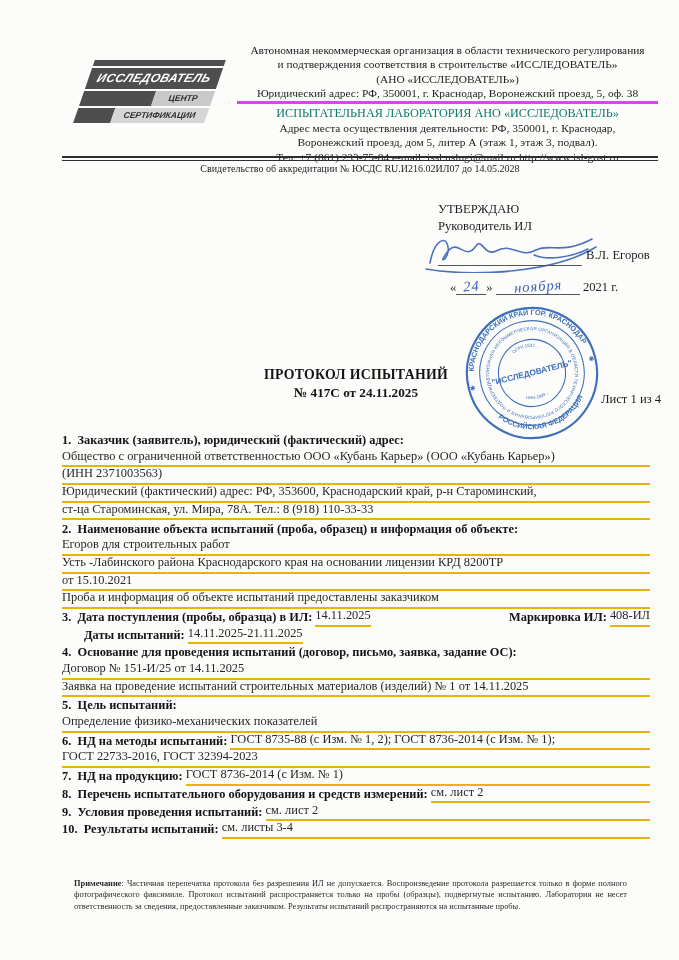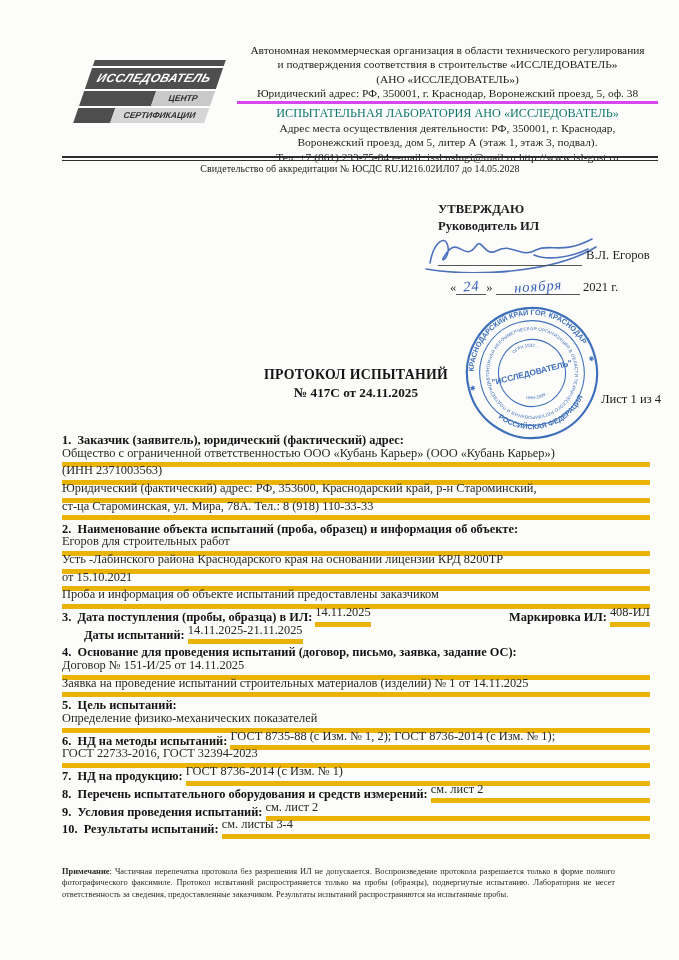--- a/index.html
+++ b/index.html
@@ -25,21 +25,21 @@
   .org-line{font-size:11.4px;line-height:14.3px;color:#1d1d1d;}
   .org-sep{border-bottom:3px solid #d946ef;padding-bottom:1px;margin-bottom:2px;}
   .lab-title{font-size:12.2px;line-height:15px;color:#0f766e;}
   .double-rule{position:absolute;left:62px;top:156px;width:596px;height:2px;
                border-top:2px solid #2e2e2e;border-bottom:1px solid #2e2e2e;}
   .accreditation{position:absolute;left:62px;top:163px;width:596px;text-align:center;
                  font-size:10px;color:#1d1d1d;}
 
   
   .approval{position:absolute;left:438px;top:201px;width:220px;font-size:12.6px;color:#1d1d1d;}
-  .appr-l1{line-height:17px;font-weight:bold;}
+  .appr-l1{line-height:17px;}
   .sig-svg{position:absolute;left:-16px;top:24px;}
   .sig-line{position:absolute;left:0;top:64px;width:144px;border-bottom:1px solid #555;}
   .sig-name{position:absolute;left:148px;top:47px;}
   .date-row{position:absolute;left:12px;top:76px;display:flex;align-items:flex-end;
             white-space:pre;font-size:12.6px;}
   .blank{border-bottom:1px solid #555;text-align:center;display:inline-block;}
   .blank-day{width:30px;} .blank-month{width:84px;}
   .hand{color:#3a63b6;font-style:italic;font-size:14.5px;letter-spacing:1px;
         display:inline-block;transform:rotate(-4deg) translateY(1px);}
 
@@ -53,26 +53,26 @@
   .title-l1{font-size:13.8px;line-height:17.5px;letter-spacing:.3px;}
   .title-l2{font-size:13.2px;line-height:17px;}
   .sheet-note{position:absolute;left:601px;top:392px;font-size:12.6px;color:#1d1d1d;}
 
   
   .pbody{position:absolute;left:62px;top:432px;width:588px;}
   .prow{display:flex;align-items:flex-end;height:17.7px;line-height:17.6px;
         white-space:pre;font-size:12.4px;}
   .pb{font-weight:bold;color:#141414;}
   .pv{color:#272727;}
-  .pu{border-bottom:5px solid #eab308;}
+  .pu{border-bottom:2px solid #eab308;}
   .pgap{flex:1;}
   .ind{padding-left:22px;}
 
   
-  .note{position:absolute;left:62px;top:866px;width:553px;margin:0;
+  .note{position:absolute;left:62px;top:866px;width:553px;margin:12px;
         font-size:8.4px;line-height:11.3px;text-align:justify;color:#2a2a2a;}
   .nb{font-weight:bold;}
 </style>
 </head>
 <body>
 
 <div class="page">
 
   <div class="logo">
     <div class="l-top"></div>

